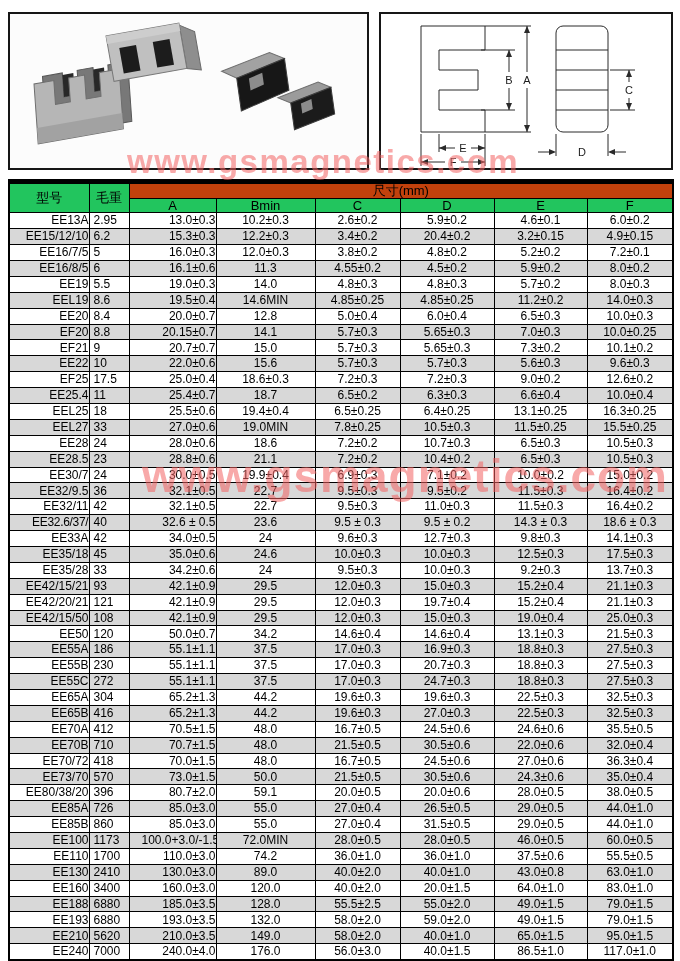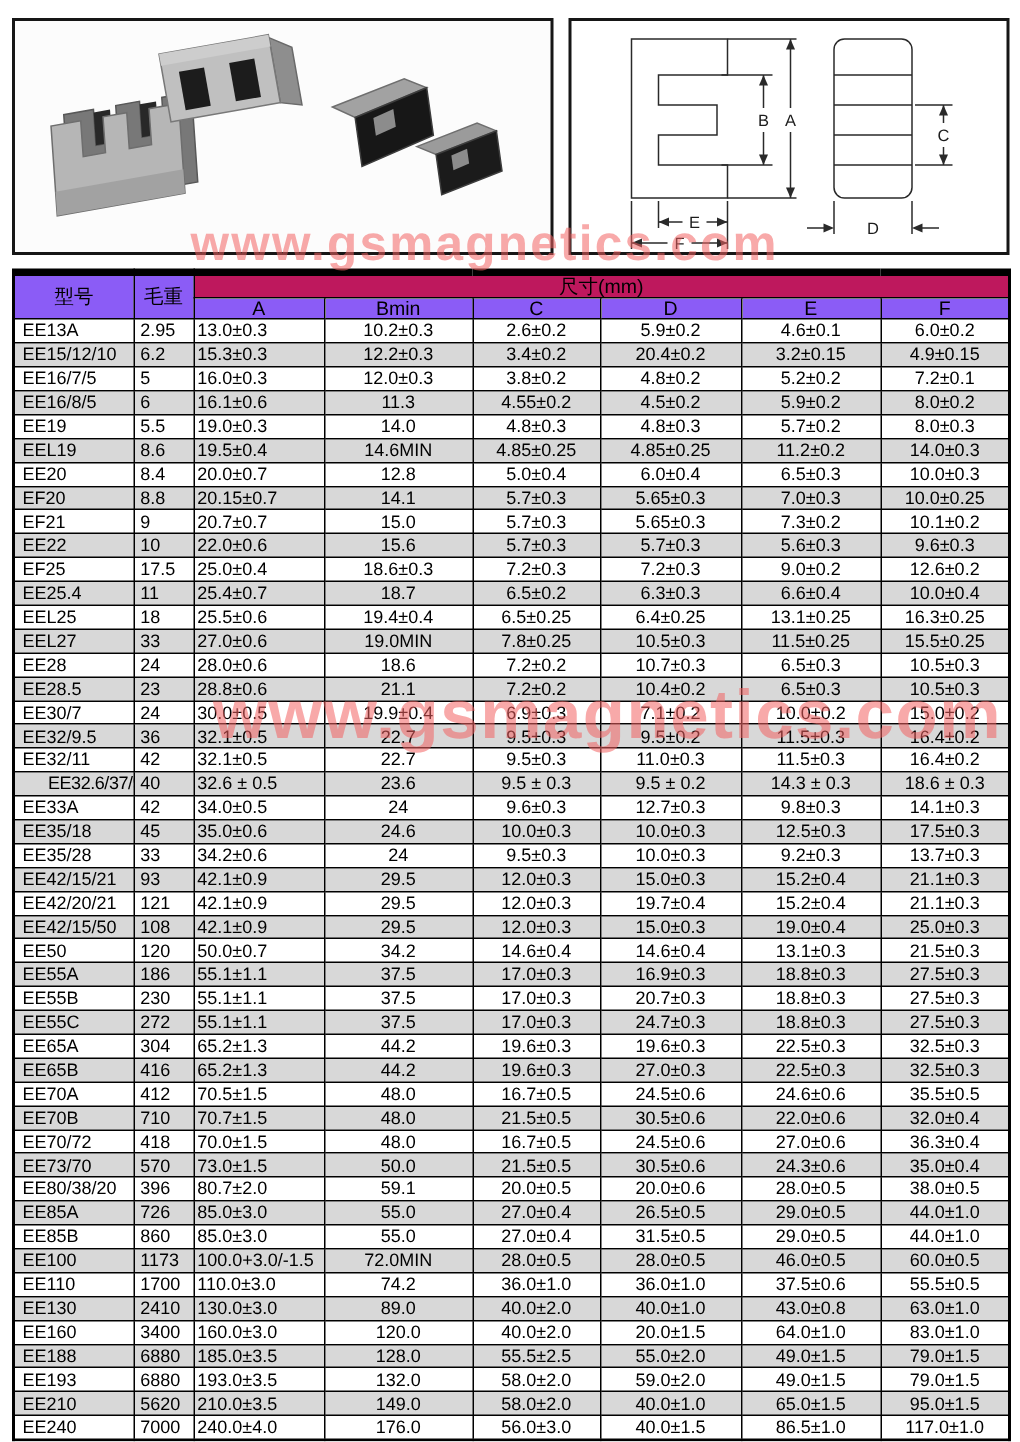--- a/index.html
+++ b/index.html
@@ -15,28 +15,28 @@
   .watermark{position:absolute;color:rgba(243,98,98,0.55);white-space:nowrap;
              z-index:6;pointer-events:none;font-weight:700;}
   .wm-top{left:127px;top:143px;font-size:33px;letter-spacing:1.5px;}
   .wm-mid{left:142px;top:449px;font-size:46px;letter-spacing:1px;}
   
   .spec-table{position:absolute;left:8px;top:179px;width:664px;z-index:2;
               border-collapse:collapse;table-layout:fixed;
               border:2px solid #000;border-top:5px solid #000;}
   .spec-table th,.spec-table td{border:1px solid #000;padding:0;line-height:1.05;
               vertical-align:middle;overflow:hidden;white-space:nowrap;}
-  .spec-table thead th{background:#8b5cf6;font-weight:400;font-size:13px;text-align:center;}
-  .spec-table thead th.dims{background:#be185d;height:12px;}
+  .spec-table thead th{background:#22c55e;font-weight:400;font-size:13px;text-align:center;}
+  .spec-table thead th.dims{background:#c2410c;height:12px;}
   .spec-table thead tr.sub th{height:13px;}
   .spec-table tbody td{height:14.9px;font-size:12px;}
   .spec-table tbody tr:nth-child(even) td{background:#d8d8d8;}
-  td.c0{text-align:left;padding-left:5px;}
+  td.c0{text-align:right;padding-left:5px;}
   td.c1{text-align:left;padding-left:4px;margin-left:34px;}
-  td.c2{text-align:left;padding-left:2px;}
+  td.c2{text-align:right;padding-left:12px;}
   td.c3,td.c4,td.c5,td.c6,td.c7{text-align:center;}
   td.condensed{font-size:10px;letter-spacing:-0.3px;padding-left:22px;}
   
   .dline{stroke:#2a2a2a;stroke-width:1;fill:none;}
   .dlab{font-family:"Liberation Sans",sans-serif;font-size:11px;fill:#1c1c1c;}
 </style>
 </head>
 <body>
 
 <div class="page">

